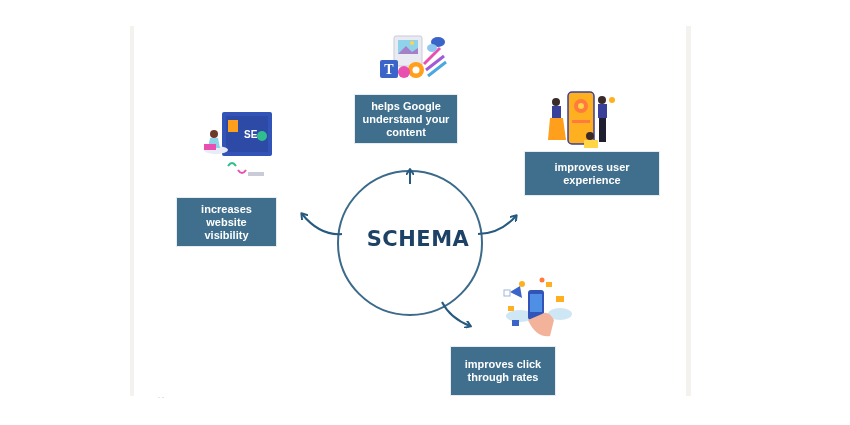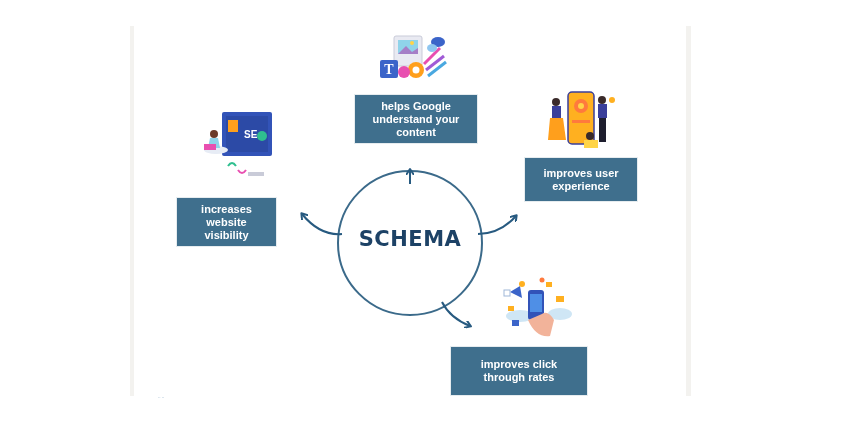--- a/index.html
+++ b/index.html
@@ -14,27 +14,27 @@
       font-weight: bold;
       font-size: 11px;
       line-height: 13px;
       text-align: center;
       display: flex; align-items: center; justify-content: center;
       box-sizing: border-box;
       padding: 0 6px;
       border: 1px solid #e6ecef;
     }
     .box span { display: block; white-space: pre-line; }
-    #box-google { left: 354px; top: 94px; width: 124px; height: 50px; }
-    #box-ux { left: 524px; top: 157px; width: 114px; height: 45px; }
+    #box-google { left: 354px; top: 94px; width: 104px; height: 50px; }
+    #box-ux { left: 524px; top: 151px; width: 136px; height: 45px; }
     #box-visibility { left: 176px; top: 197px; width: 101px; height: 50px; }
-    #box-ctr { left: 450px; top: 346px; width: 138px; height: 50px; }
+    #box-ctr { left: 450px; top: 346px; width: 106px; height: 50px; }
     svg.diagram { position: absolute; left: 0; top: 0; }
     .center-label {
-      position: absolute; left: 340px; top: 227px; width: 140px; text-align: center;
+      position: absolute; left: 348px; top: 227px; width: 140px; text-align: center;
       font-family: "DejaVu Sans", sans-serif; font-weight: bold; font-size: 21px; color: #1d4266; letter-spacing: 0.5px;
     }
     .illus { position: absolute; }
     .tiny-mark { position: absolute; left: 158px; top: 395px; font-size: 4px; color: #5a8ab0; }
   </style>
 </head>
 <body>
 
 <div class="strip left"></div>
 <div class="strip right"></div>

